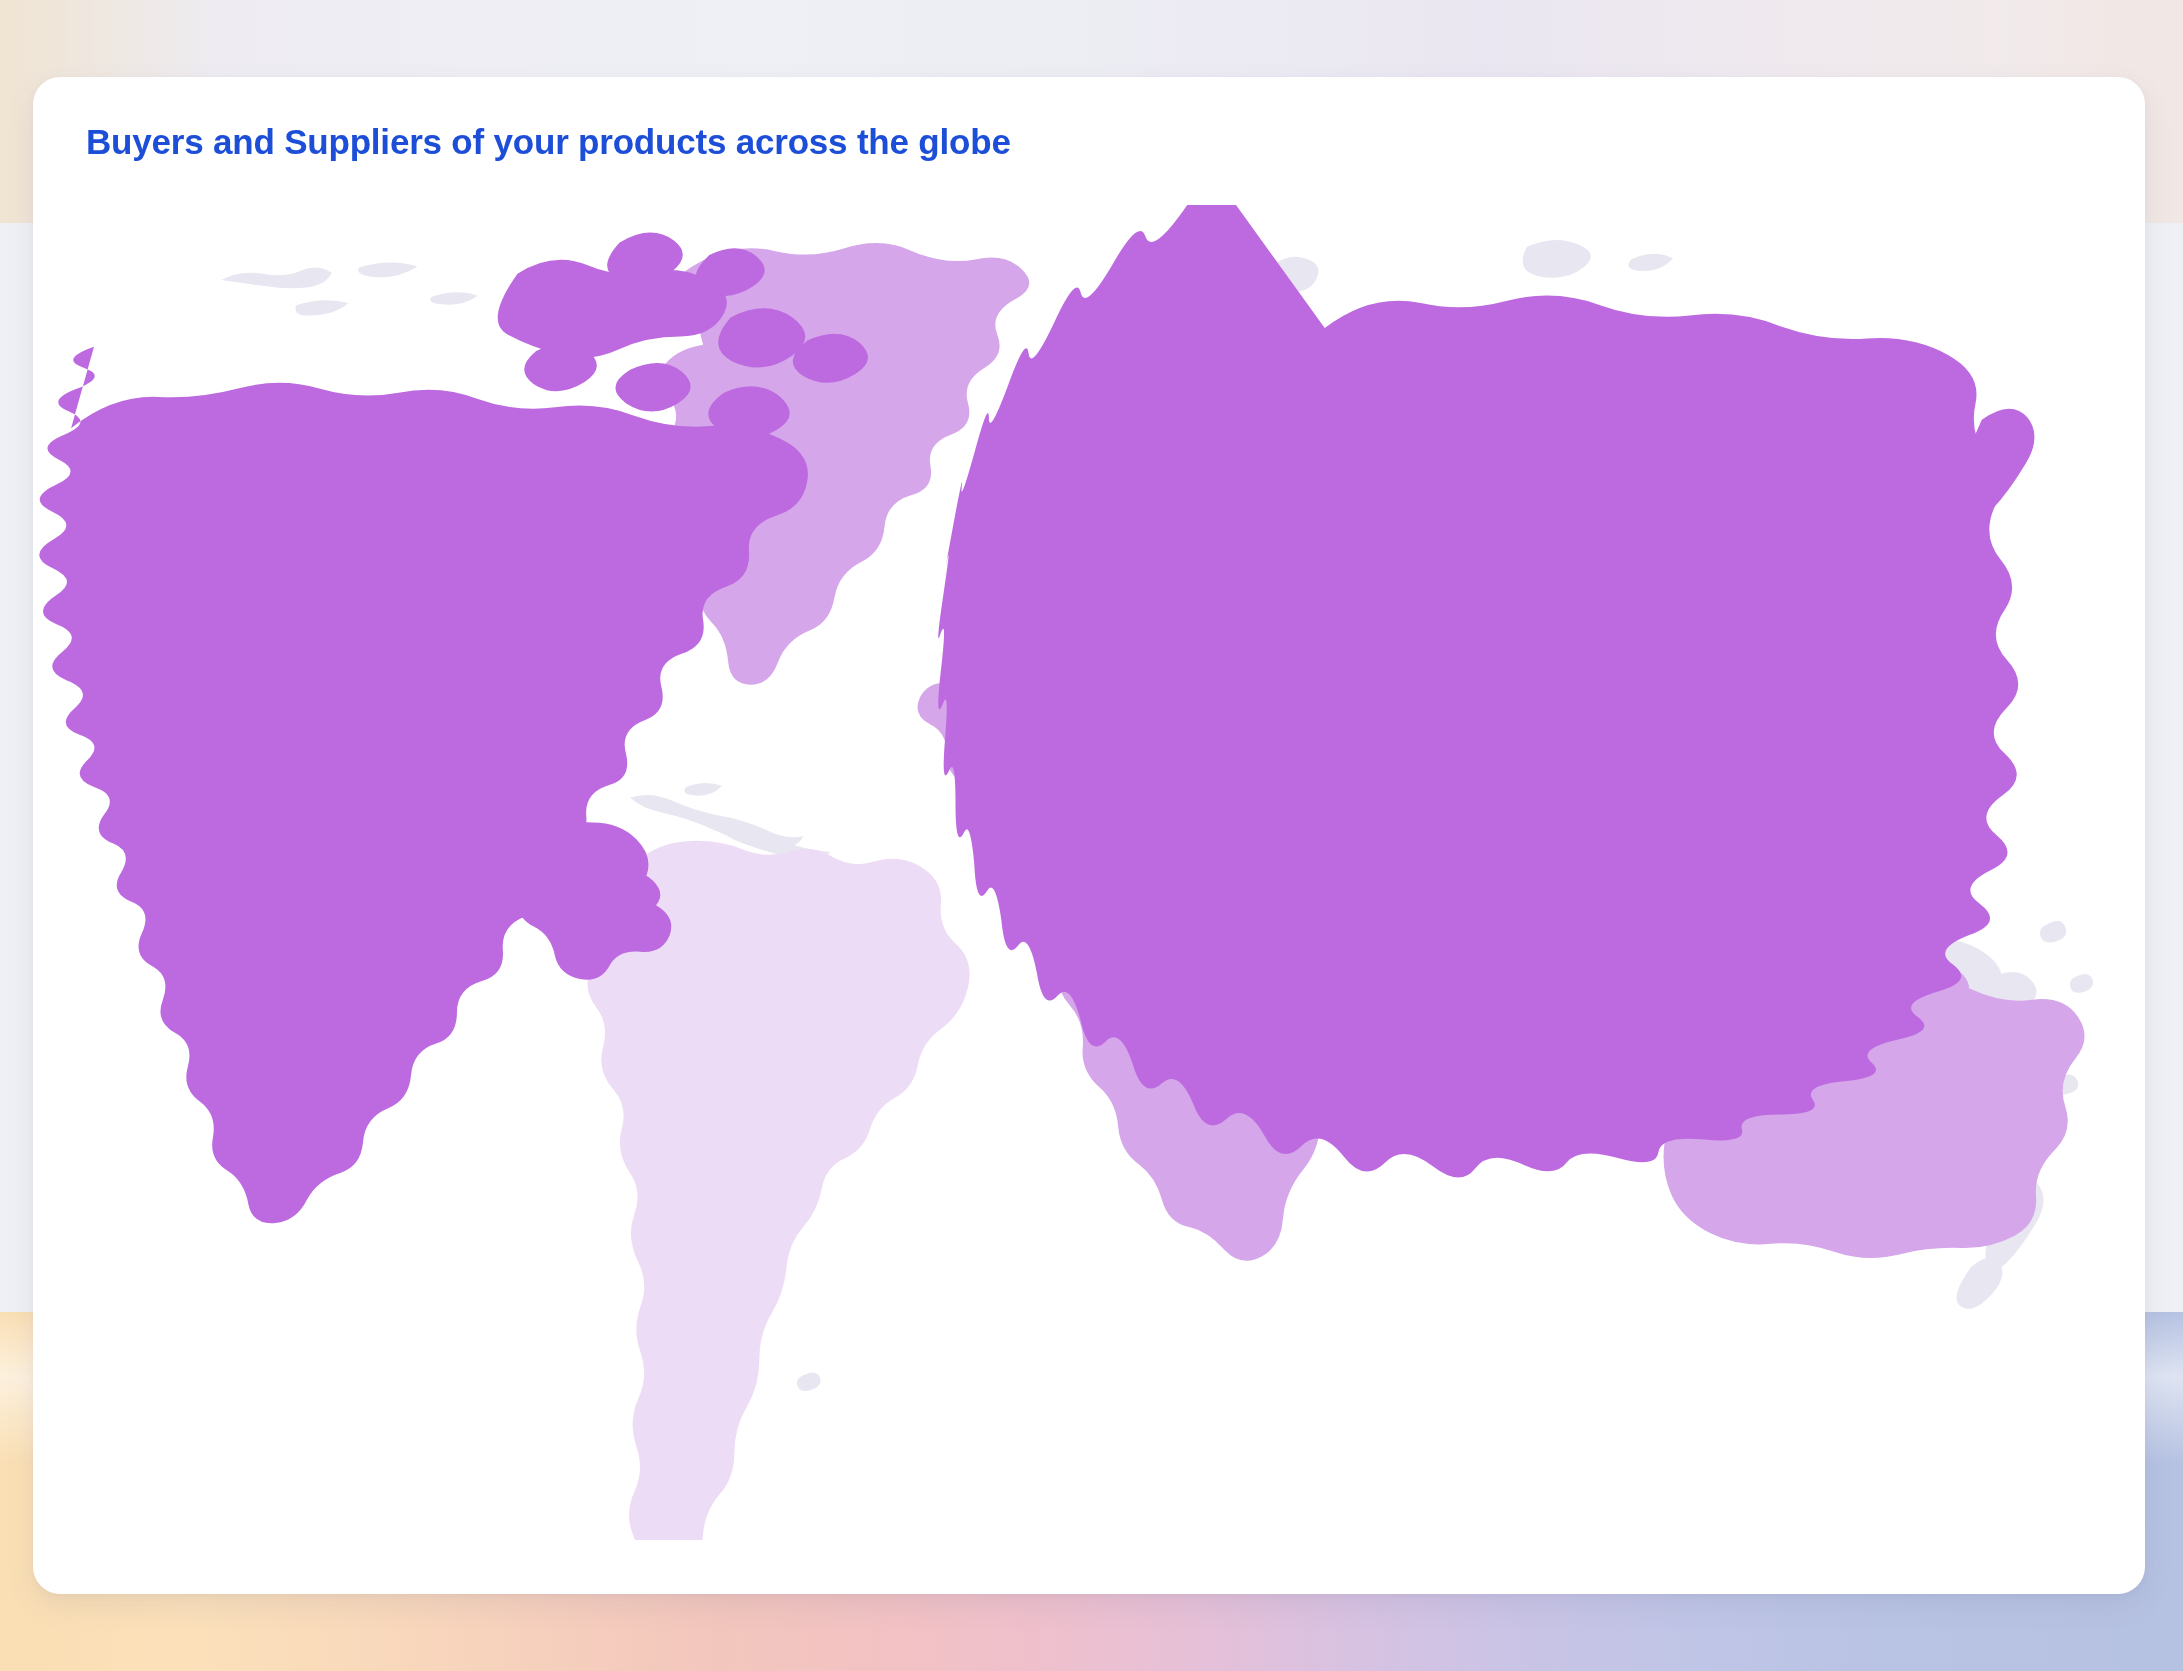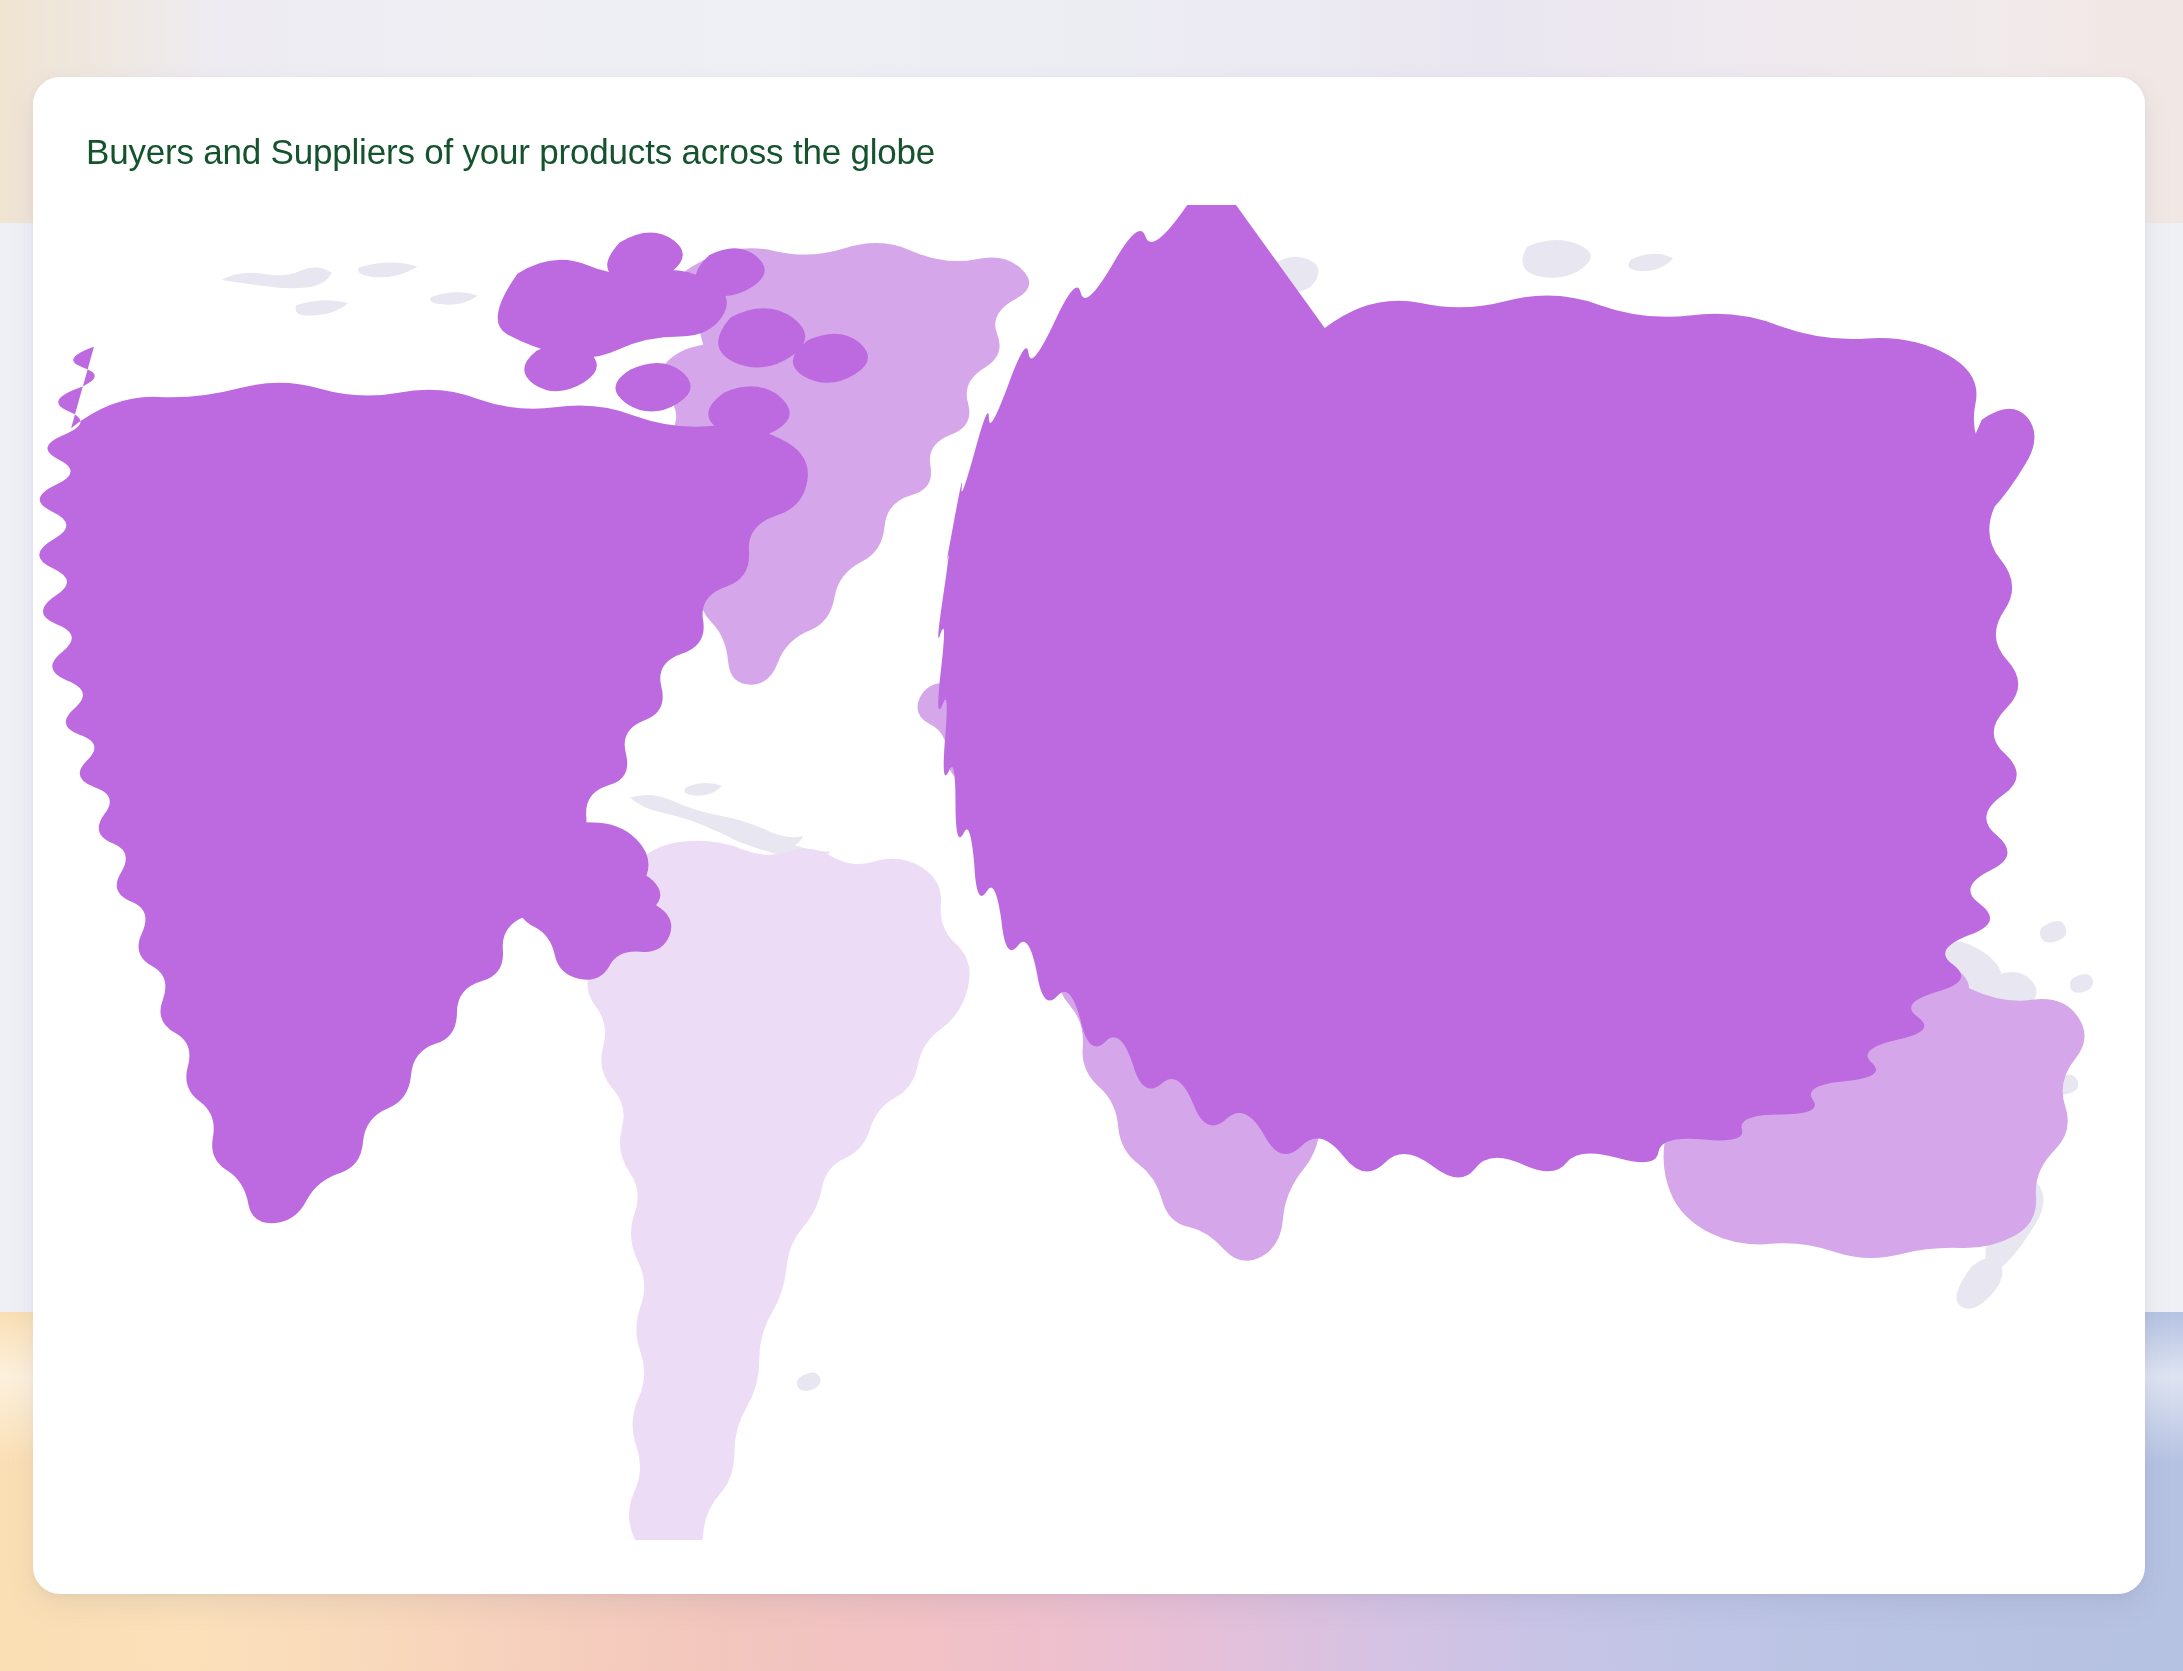--- a/index.html
+++ b/index.html
@@ -72,25 +72,25 @@
     height: 1517px;
     background: #ffffff;
     border-radius: 27px;
     box-shadow: 0 12px 29px rgba(90, 95, 140, 0.10),
                 0 1.7px 6.8px rgba(90, 95, 140, 0.05);
     overflow: hidden;
   }
   .card-title {
     position: absolute;
     left: 53px;
-    top: 55px;
+    top: 45px;
     font-size: 35px;
-    font-weight: 400;
+    font-weight: 700;
     letter-spacing: -0.2px;
-    color: #14532d;
+    color: #1d4ed8;
     white-space: nowrap;
   }
   .map-wrap {
     position: absolute;
     left: 0px;
     top: 128px;
     width: 2112px;
     height: 1335px;
   }
   .map-wrap svg {

